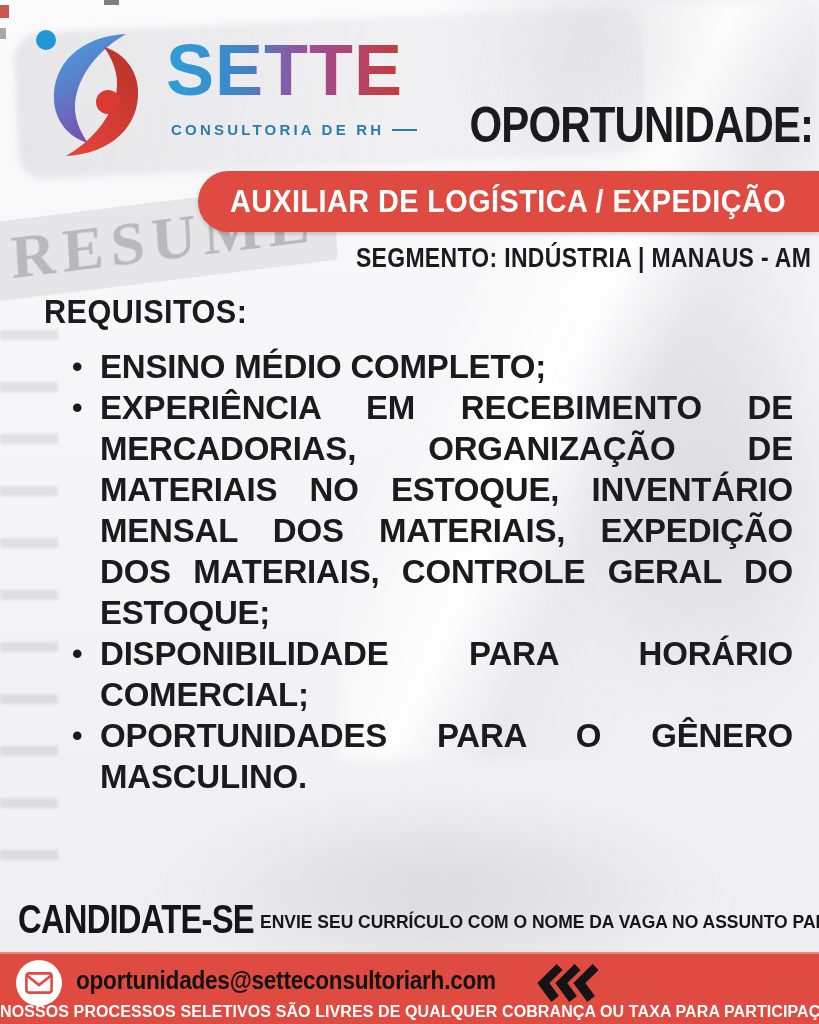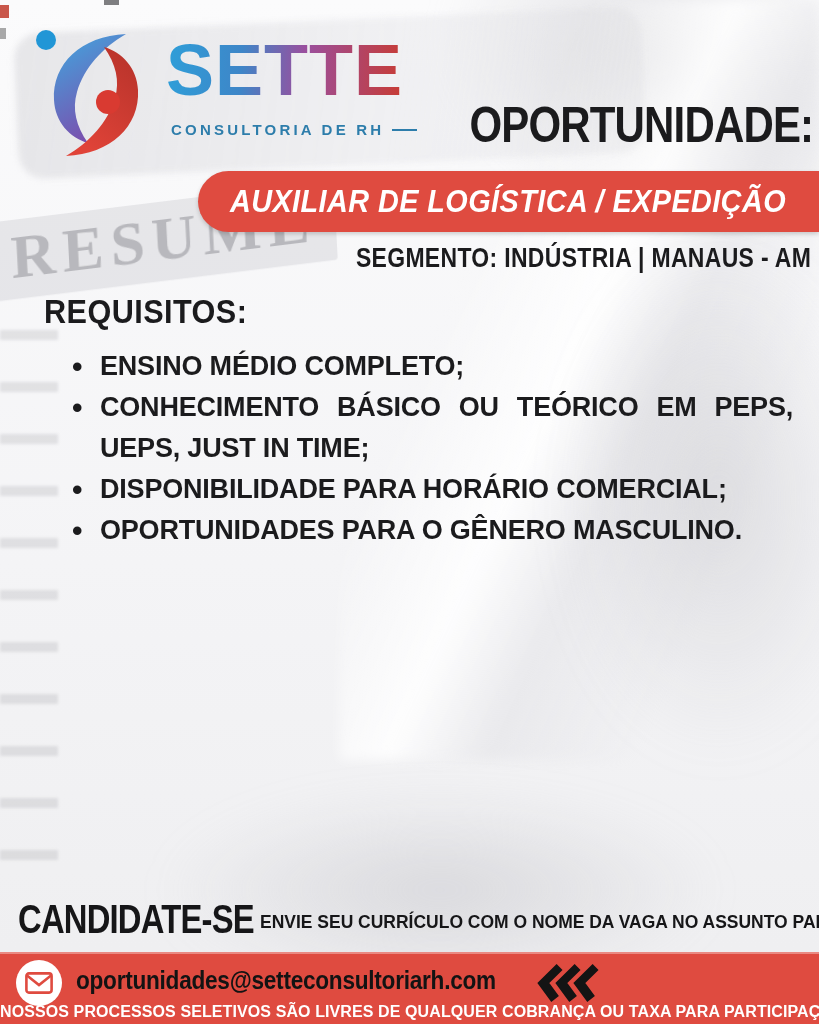--- a/index.html
+++ b/index.html
@@ -58,35 +58,34 @@
   .tagline{font-size:15px;font-weight:700;letter-spacing:3.2px;color:var(--tagline-blue);white-space:nowrap;}
   .tagline-rule{flex:1;height:2px;background:var(--tagline-blue);}
   .kicker{
     position:absolute;right:6px;top:96px;font-size:50px;font-weight:800;color:var(--dark-text);
     transform:scaleX(.84);transform-origin:100% 50%;letter-spacing:-1px;
   }
   .banner{
     position:absolute;left:198px;right:0;top:171px;height:61px;background:var(--accent-red);
     border-radius:31px 0 0 31px;display:flex;align-items:center;justify-content:center;
     box-shadow:0 2px 4px rgba(0,0,0,.18);
-    font-style:italic;
   }
   .banner-text{color:#fff;font-size:32px;font-weight:800;transform:scaleX(.9);letter-spacing:.5px;white-space:nowrap;}
   .segment{
     position:absolute;right:8px;top:242px;font-size:28px;font-weight:800;color:var(--dark-text);
     transform:scaleX(.82);transform-origin:100% 50%;letter-spacing:.4px;
   }
   .req-heading{
     position:absolute;left:44px;top:292px;font-size:34px;font-weight:800;color:var(--dark-text);
     transform:scaleX(.9);transform-origin:0 50%;letter-spacing:.5px;
   }
   
   .req-list{position:absolute;left:70px;right:26px;top:346px;list-style:none;}
   .req-list li{
-    position:relative;padding-left:30px;font-size:27px;font-weight:700;line-height:41px;
+    position:relative;padding-left:30px;font-size:33px;font-weight:700;line-height:41px;
     color:var(--dark-text);text-align:justify;text-align-last:left;letter-spacing:-.2px;
   }
   .req-list li::before{
     content:"\2022";position:absolute;left:2px;top:0;font-size:30px;color:var(--dark-text);
   }
   
   .cta-title{
     position:absolute;left:18px;top:896px;font-size:41px;font-weight:800;color:#161618;
     transform:scaleX(.8);transform-origin:0 50%;letter-spacing:-1px;white-space:nowrap;
   }
@@ -151,21 +150,21 @@
 
   <div class="banner">
     <span class="banner-text">AUXILIAR DE LOGÍSTICA / EXPEDIÇÃO</span>
   </div>
 
   <div class="segment">SEGMENTO: INDÚSTRIA  |  MANAUS - AM</div>
 
   <div class="req-heading">REQUISITOS:</div>
   <ul class="req-list">
     <li>ENSINO MÉDIO COMPLETO;</li>
-    <li>CONHECIMENTO BÁSICO OU TEÓRICO EM PEPS, UEPS, JUST IN TIME;</li>
+    <li>EXPERIÊNCIA EM RECEBIMENTO DE MERCADORIAS, ORGANIZAÇÃO DE MATERIAIS NO ESTOQUE, INVENTÁRIO MENSAL DOS MATERIAIS, EXPEDIÇÃO DOS MATERIAIS, CONTROLE GERAL DO ESTOQUE;</li>
     <li>DISPONIBILIDADE PARA HORÁRIO COMERCIAL;</li>
     <li>OPORTUNIDADES PARA O GÊNERO MASCULINO.</li>
   </ul>
 
   <div class="cta-title">CANDIDATE-SE</div>
   <div class="cta-instruction">ENVIE SEU CURRÍCULO COM O NOME DA VAGA NO ASSUNTO PARA:</div>
 
   <div class="footer">
     <span class="mail-badge">
       <svg width="28" height="22" viewBox="0 0 28 22">

